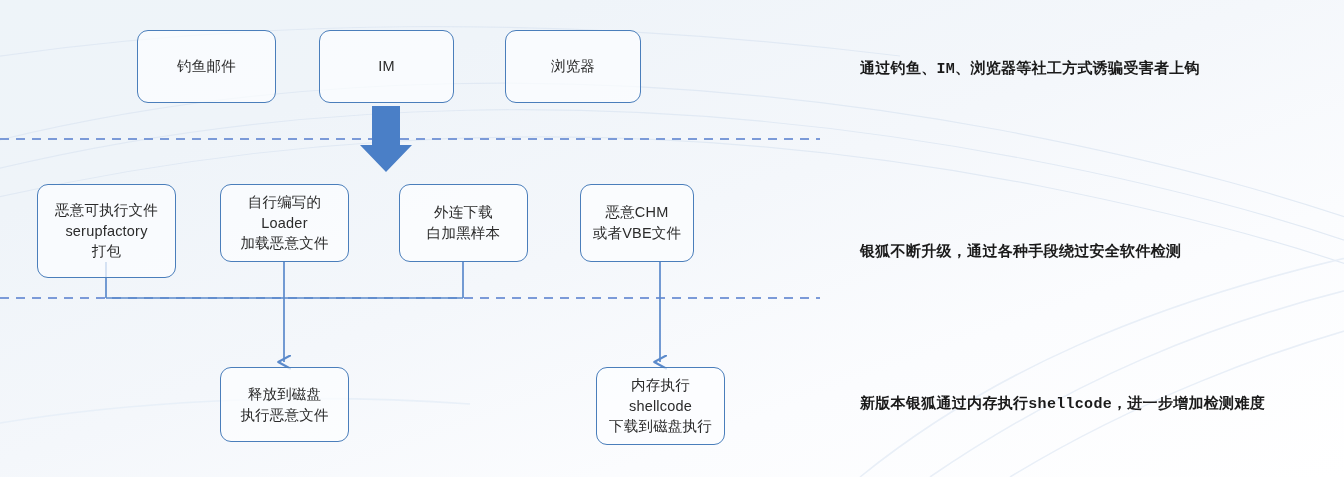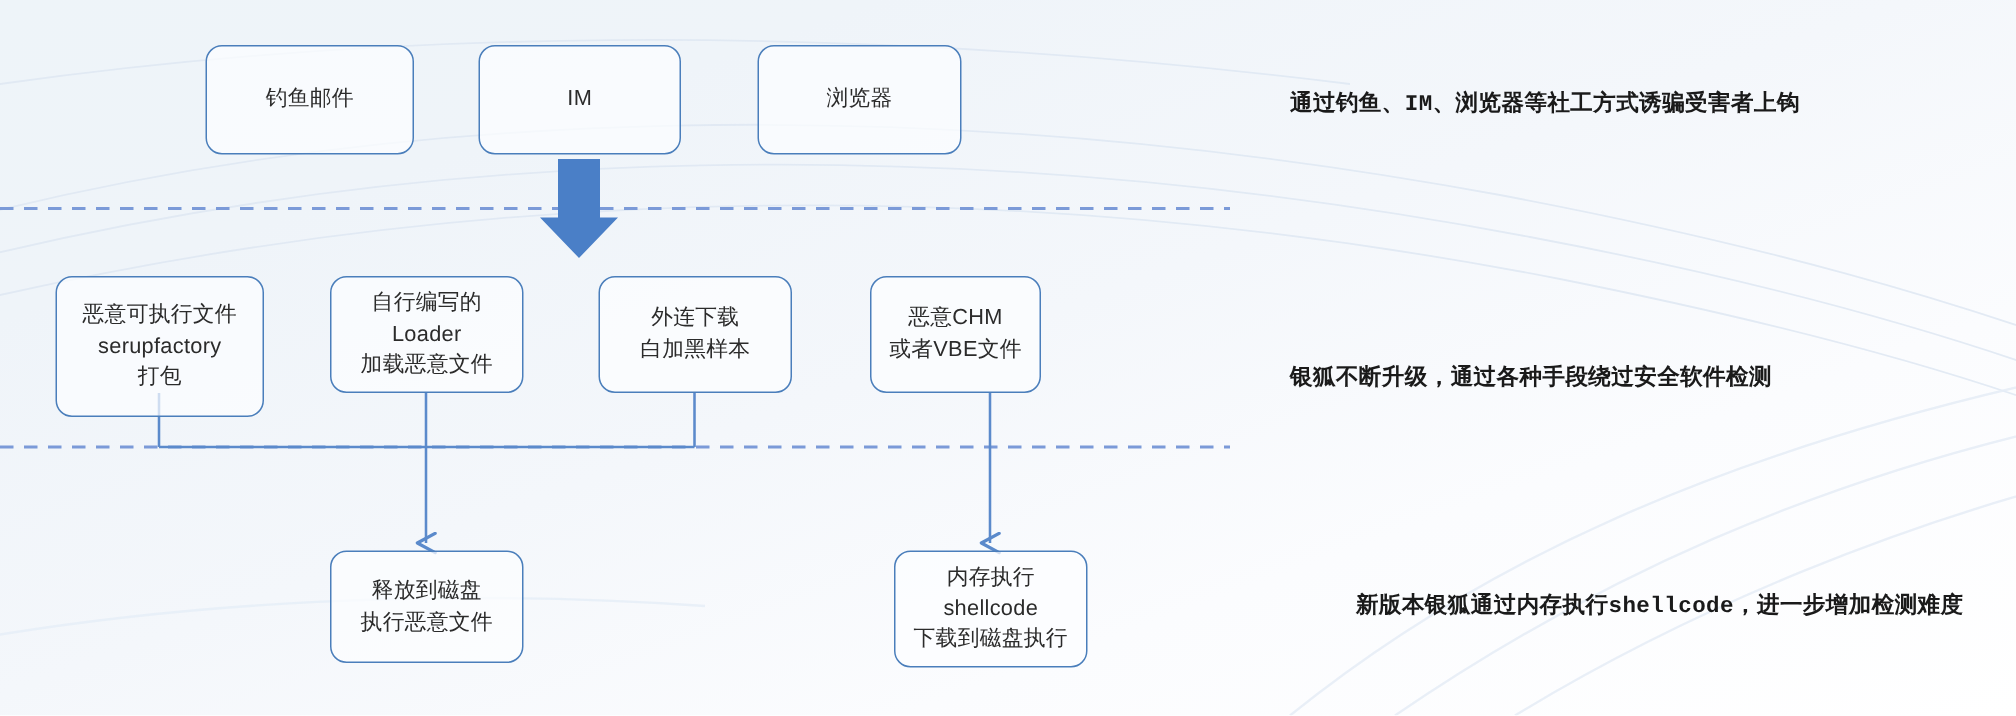--- a/index.html
+++ b/index.html
@@ -116,15 +116,15 @@
 或者VBE文件</div>
 
   <div class="node-box" style="left:220px; top:367px; width:129px; height:75px;">释放到磁盘
 执行恶意文件</div>
   <div class="node-box" style="left:596px; top:367px; width:129px; height:78px;">内存执行
 shellcode
 下载到磁盘执行</div>
 
   <div class="annotation" style="left:860px; top:59px;">通过钓鱼、IM、浏览器等社工方式诱骗受害者上钩</div>
   <div class="annotation" style="left:860px; top:209px;margin-top:33px;">银狐不断升级，通过各种手段绕过安全软件检测</div>
-  <div class="annotation" style="left:860px; top:394px;margin-left:44px;">新版本银狐通过内存执行shellcode，进一步增加检测难度</div>
+  <div class="annotation" style="left:860px; top:394px;">新版本银狐通过内存执行shellcode，进一步增加检测难度</div>
 
 </div>
 
 </body></html>

